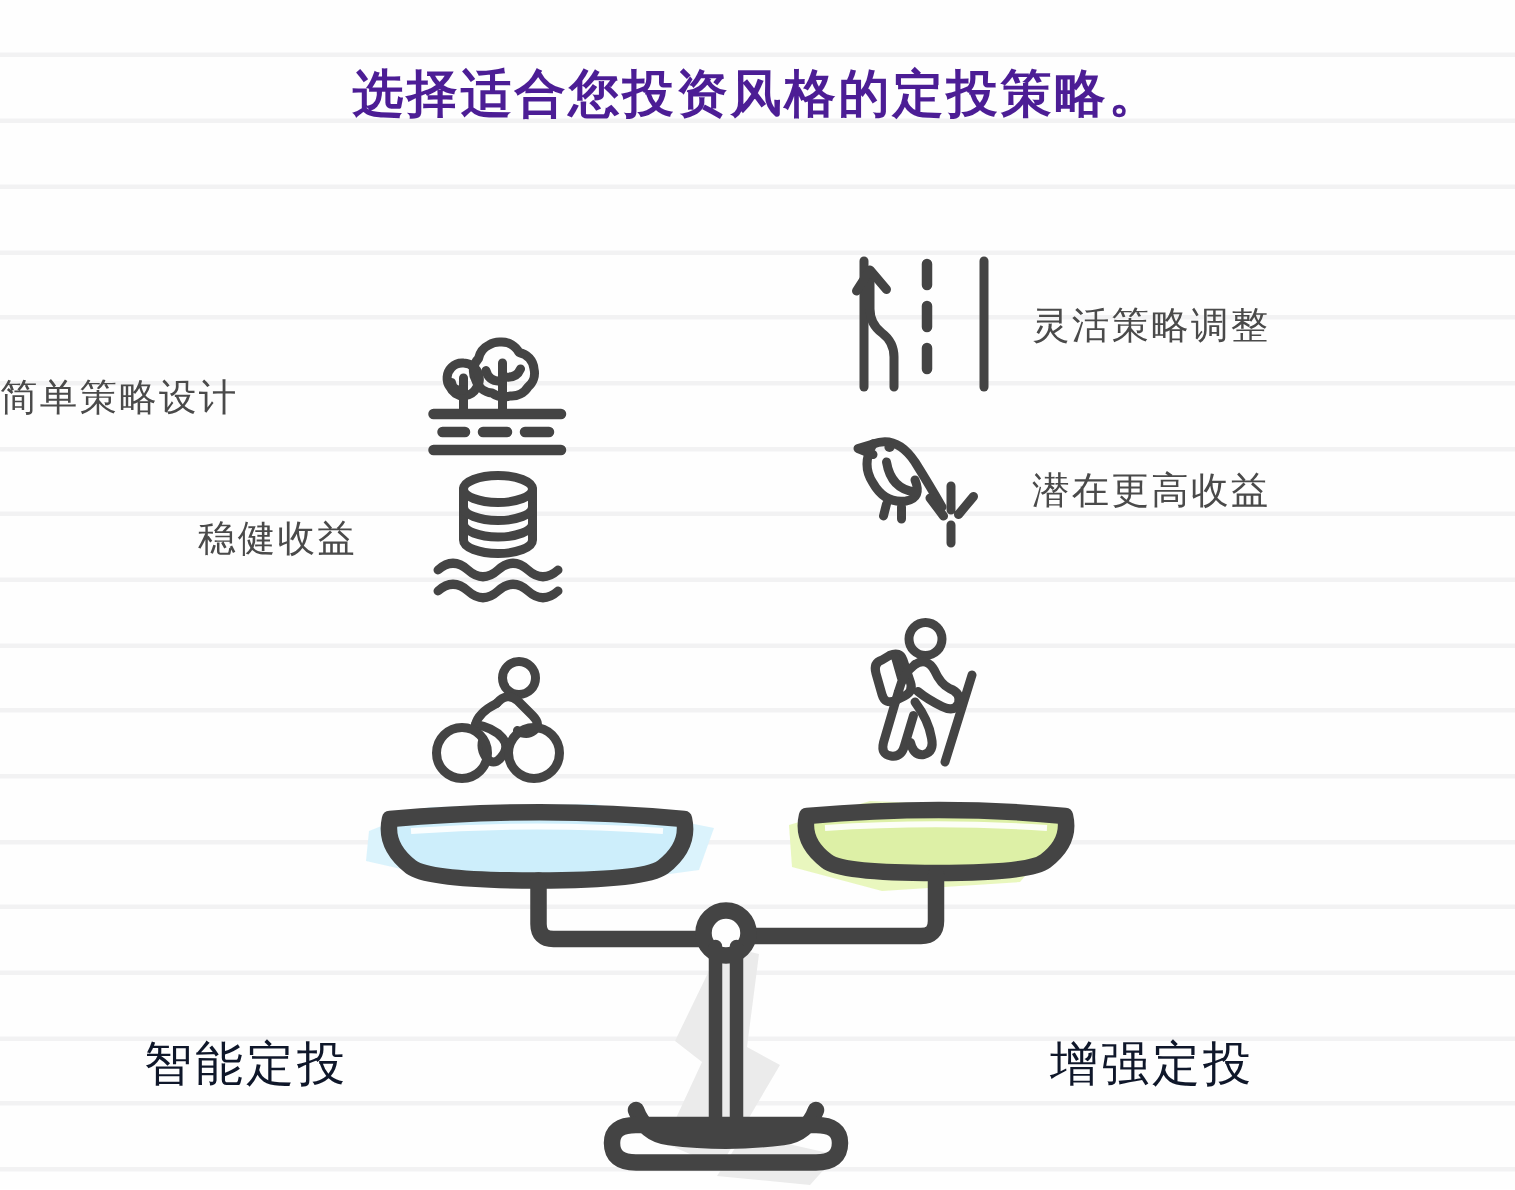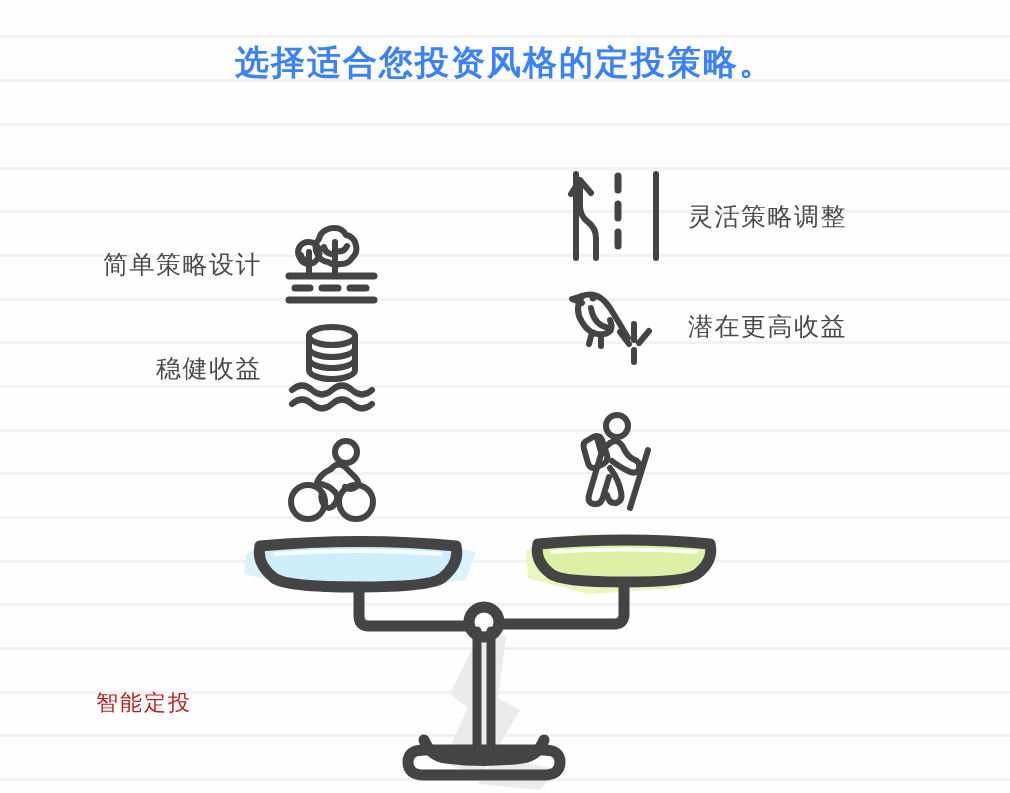--- a/index.html
+++ b/index.html
@@ -37,21 +37,21 @@
 
   
   .title {
     position: absolute;
     top: 40px;
     left: 0;
     width: 100%;
     text-align: center;
     font-size: 34px;
     font-weight: 700;
-    color: #3b82f6;
+    color: #4c1d95;
     letter-spacing: 2px;
     z-index: 5;
     font-family: "DejaVu Serif", "Liberation Serif", serif;
   }
 
   
   .feature {
     position: absolute;
     display: flex;
     align-items: center;
@@ -89,22 +89,22 @@
     left: 228px;
     top: 518px;
     width: 520px;
     height: 275px;
     z-index: 3;
   }
 
   
   .caption {
     position: absolute;
-    font-size: 22px;
-    color: #b91c1c;
+    font-size: 32px;
+    color: #0f172a;
     letter-spacing: 2px;
     z-index: 6;
   }
   .caption-left  { left: 96px;  top: 688px; }
   .caption-right { left: 700px; top: 688px; }
 
   svg { display: block; overflow: visible; }
 </style>
 </head>
 <body>
@@ -127,21 +127,21 @@
       <div class="rule-line" style="top: 560px; background: rgb(242, 242, 243);"></div>
       <div class="rule-line" style="top: 603px; background: rgb(242, 242, 243);"></div>
       <div class="rule-line" style="top: 647px; background: rgb(242, 242, 243);"></div>
       <div class="rule-line" style="top: 691px; background: rgb(242, 242, 243);"></div>
       <div class="rule-line" style="top: 734px; background: rgb(242, 242, 243);"></div>
       <div class="rule-line" style="top: 778px; background: rgb(242, 242, 243);"></div>
     </div>
 
   <div class="title">选择适合您投资风格的定投策略。</div>
 
-  <div class="feature feat-left" style="left:0px; top:218px; width:380px;">
+  <div class="feature feat-left" style="left:0px; top:218px; width:380px;justify-content:space-between;">
     <span class="feature-label">简单策略设计</span>
     <span class="feature-icon">
       <svg width="96" height="92" viewBox="0 0 96 92">
         <g fill="none" stroke="#444444" stroke-width="6" stroke-linecap="round" stroke-linejoin="round">
 
           <path d="M50 10 a13 13 0 0 1 12 7 a12 12 0 0 1 10 11 a12 12 0 0 1 -4 12 a13 13 0 0 1 -12 6 a14 14 0 0 1 -12 -2 a13 13 0 0 1 -11 -9 a12 12 0 0 1 2 -14 a13 13 0 0 1 7 -9 a13 13 0 0 1 8 -2 Z"></path>
 
           <path d="M51 24 L51 57"></path>
           <path d="M51 36 q-9 1 -11 -7"></path>
           <path d="M51 33 q9 2 12 -5"></path>
@@ -151,21 +151,21 @@
           <path d="M25 42 q-7 1 -8 -5"></path>
 
           <path d="M5 58 L90 58" stroke-width="7"></path>
           <path d="M11 70 L26 70 M38 70 L54 70 M66 70 L82 70" stroke-width="7"></path>
           <path d="M5 82 L90 82" stroke-width="7"></path>
         </g>
       </svg>
     </span>
   </div>
 
-  <div class="feature feat-left" style="left:0px; top:322px; width:380px;">
+  <div class="feature feat-left" style="left:0px; top:312px; width:380px;gap:24px;">
     <span class="feature-label">稳健收益</span>
     <span class="feature-icon">
       <svg width="96" height="92" viewBox="0 0 96 92">
         <g fill="none" stroke="#444444" stroke-width="6" stroke-linecap="round" stroke-linejoin="round">
 
           <ellipse cx="48" cy="14" rx="23" ry="9"></ellipse>
           <path d="M25 14 L25 48 a23 9 0 0 0 46 0 L71 14"></path>
           <path d="M25 26 a23 9 0 0 0 46 0"></path>
           <path d="M25 37 a23 9 0 0 0 46 0"></path>
 
@@ -300,14 +300,15 @@
       </g>
 
       <g fill="none" stroke="#444444" stroke-width="11" stroke-linecap="round" stroke-linejoin="round">
         <path d="M196 222 q6 16 22 18 q38 5 76 0 q16 -2 22 -18"></path>
         <path d="M180 244 q0 -12 16 -12 L316 232 q16 0 16 12 q0 13 -16 13 L196 257 q-16 0 -16 -13 Z"></path>
       </g>
     </svg>
   </div>
 
   <div class="caption caption-left">智能定投</div>
+  <div class="caption caption-right">增强定投</div>
 
 </div>
 
 </body></html>

